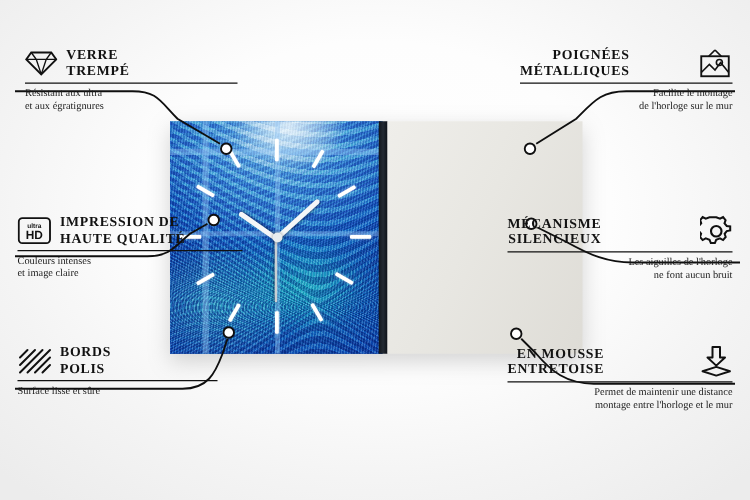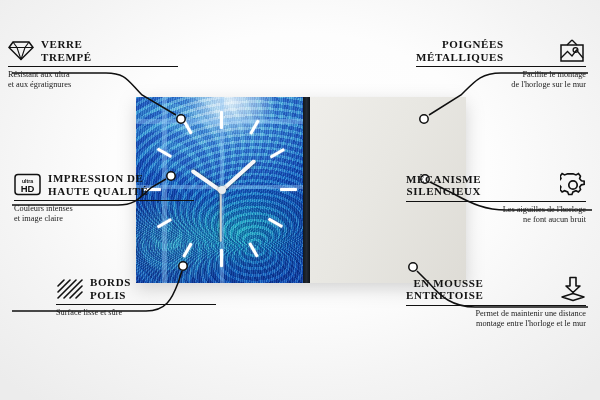--- a/index.html
+++ b/index.html
@@ -152,21 +152,21 @@
   <svg class="connector" style="left:400px;top:168px;width:200px;height:50px;">
     <path d="M192,42 L106,42 C86,42 72,36 54,26 L30,14"></path>
     <circle cx="25" cy="11" r="4.2"></circle>
   </svg>
 
   <svg class="connector" style="left:395px;top:255px;width:205px;height:60px;">
     <path d="M193,52 L80,52 C58,52 46,42 34,28 L22,16"></path>
     <circle cx="18" cy="12" r="4.2"></circle>
   </svg>
 
-  <div class="callout left" style="left:8px;top:38px;width:170px;font-family:Liberation Serif, serif;">
+  <div class="callout left" style="left:20px;top:38px;width:170px;font-family:Liberation Serif, serif;">
     <div class="co-head">
       <svg class="icon" width="26" height="21" viewBox="0 0 26 21">
         <path d="M5,2 L21,2 L25,7.5 L13,19.5 L1,7.5 Z" fill="none" stroke="#111" stroke-width="1.5"></path>
         <path d="M1,7.5 L25,7.5 M5,2 L9,7.5 L13,19.5 M21,2 L17,7.5 L13,19.5 M9,7.5 L17,7.5" stroke="#111" stroke-width="1.1" fill="none"></path>
       </svg>
       <div>
         <div class="co-title">VERRE</div>
         <div class="co-title">TREMPÉ</div>
       </div>
     </div>
@@ -185,21 +185,21 @@
       <div>
         <div class="co-title">IMPRESSION DE</div>
         <div class="co-title">HAUTE QUALITÉ</div>
       </div>
     </div>
     <div class="rule"></div>
     <div class="co-desc">Couleurs intenses</div>
     <div class="co-desc">et image claire</div>
   </div>
 
-  <div class="callout left" style="left:14px;top:276px;width:160px;margin-left:42px;">
+  <div class="callout left" style="left:14px;top:276px;width:160px;">
     <div class="co-head">
       <svg class="icon" width="27" height="22" viewBox="0 0 27 22">
         <path d="M2,20 L20,2 M2,14 L14,2 M2,8 L8,2 M8,20 L26,2 M14,20 L26,8 M20,20 L26,14" stroke="#111" stroke-width="1.6" fill="none" stroke-linecap="round"></path>
       </svg>
       <div>
         <div class="co-title">BORDS</div>
         <div class="co-title">POLIS</div>
       </div>
     </div>
     <div class="rule"></div>

